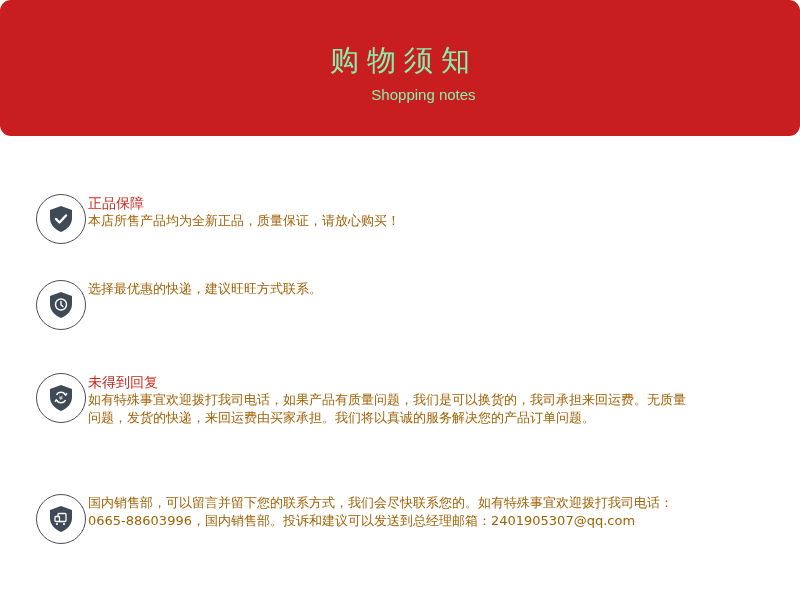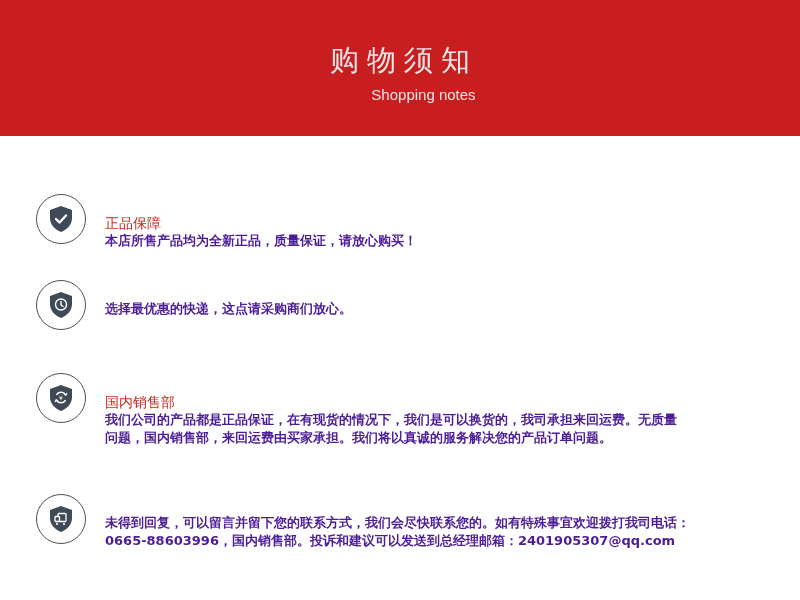--- a/index.html
+++ b/index.html
@@ -1,39 +1,39 @@
 <!DOCTYPE html>
 <html><head>
   <meta charset="utf-8">
   <style>
     * { margin: 0; padding: 0; box-sizing: border-box; }
     html, body { width: 800px; height: 600px; background: #ffffff; overflow: hidden; }
     body { font-family: "DejaVu Sans", "Liberation Sans", sans-serif; color: #333333; position: relative; }
     .header {
       position: absolute; left: 0; top: 0; width: 800px; height: 136px;
-      background: #c81e1f; text-align: center; color: #e5e5e5;
+      background: #c81e1f; text-align: center; color: #86efac; border-radius: 11px;
     }
     .header .title {
       position: absolute; left: 0; right: 0; top: 40px;
       font-size: 29px; letter-spacing: 8px; text-indent: 8px; line-height: 40px;
     }
     .header .subtitle {
       position: absolute; left: 0; right: 0; top: 86px;
       font-family: "Liberation Sans", sans-serif; font-size: 15px; line-height: 18px; margin-left: 47px;
     }
     .item { position: absolute; left: 36px; width: 730px; }
     .icon-circle {
       position: absolute; left: 0; top: 0; width: 50px; height: 50px;
       border: 1.5px solid #4a4f55; border-radius: 50%;
       display: flex; align-items: center; justify-content: center; background: #fff;
     }
     .icon-circle svg { width: 26px; height: 28px; }
-    .item .text { position: absolute; left: 69px; top: 0; width: 660px; margin-top: 20px; }
+    .item .text { position: absolute; left: 52px; top: 0; width: 660px; }
     .item .title { color: #c8281e; font-size: 14px; line-height: 18px; }
-    .item .desc { font-size: 13px; line-height: 18px; color: #4c1d95; font-weight: bold; }
+    .item .desc { font-size: 13px; line-height: 18px; color: #a16207; }
   </style>
 </head>
 <body>
 
 <div class="header">
   <div class="title">购物须知</div>
   <div class="subtitle">Shopping notes</div>
 </div>
 
 <div class="item" style="top:194px;">
@@ -51,49 +51,49 @@
 
 <div class="item" style="top:280px;">
   <div class="icon-circle">
     <svg viewBox="0 0 26 28">
         <path d="M13 1 L24 5 L24 13 C24 20 19 24.5 13 27 C7 24.5 2 20 2 13 L2 5 Z" fill="#3f4a57"></path>
         <circle cx="13" cy="13.5" r="5.5" stroke="#fff" stroke-width="1.4" fill="none"></circle>
         <path d="M13 10.5 L13 14 L15 15.5" stroke="#fff" stroke-width="1.4" fill="none" stroke-linecap="round"></path>
       </svg>
   </div>
   <div class="text">
-    <div class="desc">选择最优惠的快递，这点请采购商们放心。</div>
+    <div class="desc">选择最优惠的快递，建议旺旺方式联系。</div>
   </div>
 </div>
 
 <div class="item" style="top:373px;">
   <div class="icon-circle">
     <svg viewBox="0 0 26 28">
         <path d="M13 1 L24 5 L24 13 C24 20 19 24.5 13 27 C7 24.5 2 20 2 13 L2 5 Z" fill="#3f4a57"></path>
         <path d="M8.5 11 A5 5 0 0 1 17.5 11" stroke="#fff" stroke-width="1.4" fill="none"></path>
         <path d="M17.5 16 A5 5 0 0 1 8.5 16" stroke="#fff" stroke-width="1.4" fill="none"></path>
         <path d="M16 9.5 L17.8 11.2 L19 9" stroke="#fff" stroke-width="1.2" fill="none"></path>
         <path d="M10 17.5 L8.2 15.8 L7 18" stroke="#fff" stroke-width="1.2" fill="none"></path>
         <text x="13" y="15.8" font-size="6" fill="#fff" text-anchor="middle" font-family="DejaVu Sans, sans-serif">¥</text>
       </svg>
   </div>
   <div class="text">
-    <div class="title">国内销售部</div>
-    <div class="desc">我们公司的产品都是正品保证，在有现货的情况下，我们是可以换货的，我司承担来回运费。无质量</div>
-    <div class="desc">问题，国内销售部，来回运费由买家承担。我们将以真诚的服务解决您的产品订单问题。</div>
+    <div class="title">未得到回复</div>
+    <div class="desc">如有特殊事宜欢迎拨打我司电话，如果产品有质量问题，我们是可以换货的，我司承担来回运费。无质量</div>
+    <div class="desc">问题，发货的快递，来回运费由买家承担。我们将以真诚的服务解决您的产品订单问题。</div>
   </div>
 </div>
 
 <div class="item" style="top:494px;">
   <div class="icon-circle">
     <svg viewBox="0 0 26 28">
         <path d="M13 1 L24 5 L24 13 C24 20 19 24.5 13 27 C7 24.5 2 20 2 13 L2 5 Z" fill="#3f4a57"></path>
         <rect x="10" y="8.5" width="8" height="8" rx="1" stroke="#fff" stroke-width="1.3" fill="none"></rect>
         <rect x="7" y="11.5" width="4.5" height="5" rx="0.8" stroke="#fff" stroke-width="1.3" fill="#3f4a57"></rect>
         <circle cx="9" cy="19" r="1.1" fill="#fff"></circle>
         <circle cx="16" cy="19" r="1.1" fill="#fff"></circle>
       </svg>
   </div>
   <div class="text">
-    <div class="desc">未得到回复，可以留言并留下您的联系方式，我们会尽快联系您的。如有特殊事宜欢迎拨打我司电话：</div>
+    <div class="desc">国内销售部，可以留言并留下您的联系方式，我们会尽快联系您的。如有特殊事宜欢迎拨打我司电话：</div>
     <div class="desc">0665-88603996，国内销售部。投诉和建议可以发送到总经理邮箱：2401905307@qq.com</div>
   </div>
 </div>
 
 </body></html>

